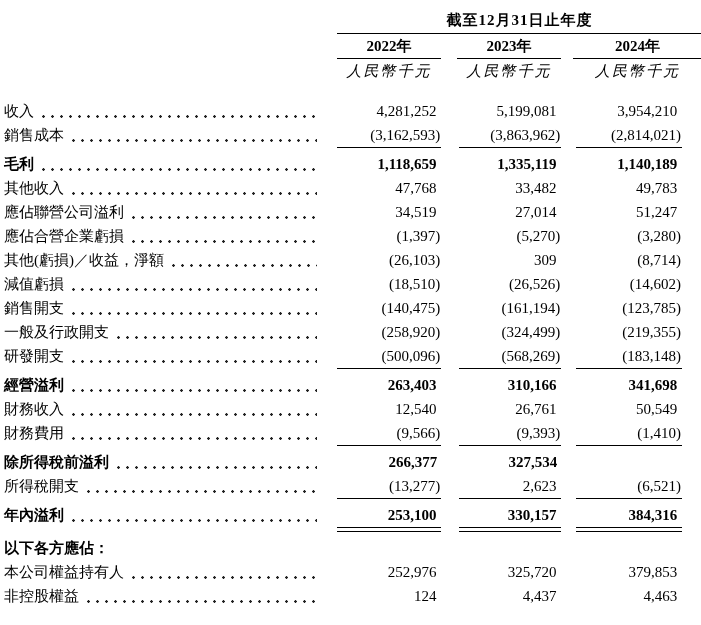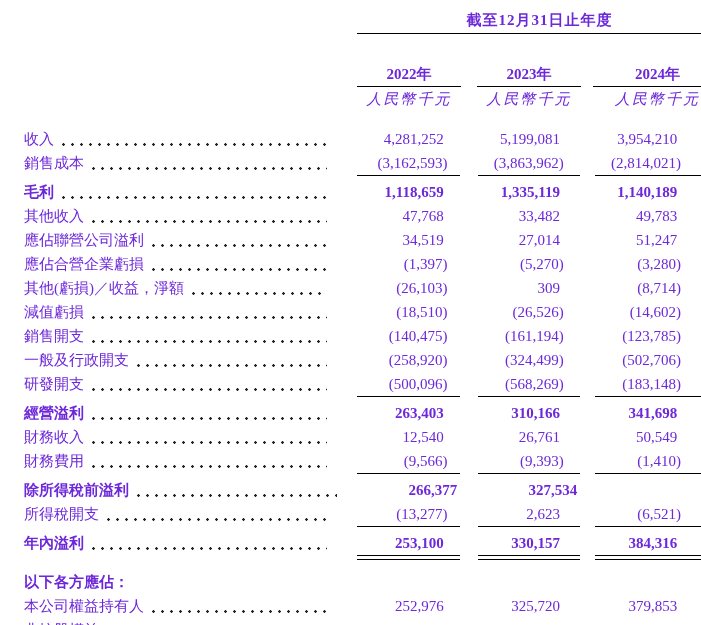--- a/index.html
+++ b/index.html
@@ -1,39 +1,39 @@
 <!DOCTYPE html>
 <html><head>
 <meta charset="utf-8">
 <style>
   html,body { margin:0; padding:0; background:#fff; }
   .page {
     position:relative;
     width:701px; height:625px;
     background:#ffffff;
     box-sizing:border-box;
-    padding:10px 0 0 24px;
+    padding:10px 0 0 4px;
     font-family:"Liberation Serif","DejaVu Serif",serif;
     font-size:15px;
-    color:#6d28d9;
+    color:#000000;
     overflow:hidden;
   }
   
   .hdr-period {
     margin-left:333px; width:365px;
     text-align:center; font-weight:700;
     line-height:20px; letter-spacing:1px;
     padding-bottom:3px;
     border-bottom:1.5px solid #000;
     box-sizing:border-box;
   }
   .hdr-years, .hdr-units { display:flex; margin-left:333px; width:365px; }
   .ycol {
     text-align:center; font-weight:700; line-height:24px;
-    border-bottom:1.5px solid #000; box-sizing:border-box;margin-top:28px;
+    border-bottom:1.5px solid #000; box-sizing:border-box;
   }
   .ucol {
     text-align:center; font-style:italic; line-height:24px;
     letter-spacing:2px; font-size:15px;
   }
   .w1 { width:104px; } .w2 { width:104px; } .w3 { width:129px; }
   .gA { width:16px; } .gB { width:12px; }
   .hdr-spacer { height:16px; }
 
   
@@ -59,21 +59,21 @@
   .seg { border-top:1.2px solid #000; }
   .s1 { width:104px; }
   .g2 { width:18px; } .s2 { width:102px; }
   .g3 { width:15px; } .s3 { width:106px; }
   .drow.double { height:9px; }
   .seg.dbl {
     border-top:1.2px solid #000;
     border-bottom:1.2px solid #000;
     height:5px; box-sizing:border-box;
   }
-  .section { margin-top:6px; }
+  .section { }
 </style>
 </head>
 <body>
 
 <div class="page">
 
   <div class="hdr-period">截至12月31日止年度</div>
 
   <div class="hdr-years">
     <div class="ycol w1">2022年</div>
@@ -192,21 +192,21 @@
     <div class="num n3">(123,785)</div>
   </div>
 
   <div class="row">
     <div class="lbl">
         <span>一般及行政開支</span>
         <span class="leader"></span>
       </div>
     <div class="num n1">(258,920)</div>
     <div class="num n2">(324,499)</div>
-    <div class="num n3">(502,706)</div>
+    <div class="num n3">(219,355)</div>
   </div>
 
   <div class="row">
     <div class="lbl">
         <span>研發開支</span>
         <span class="leader"></span>
       </div>
     <div class="num n1">(500,096)</div>
     <div class="num n2">(568,269)</div>
     <div class="num n3">(183,148)</div>

